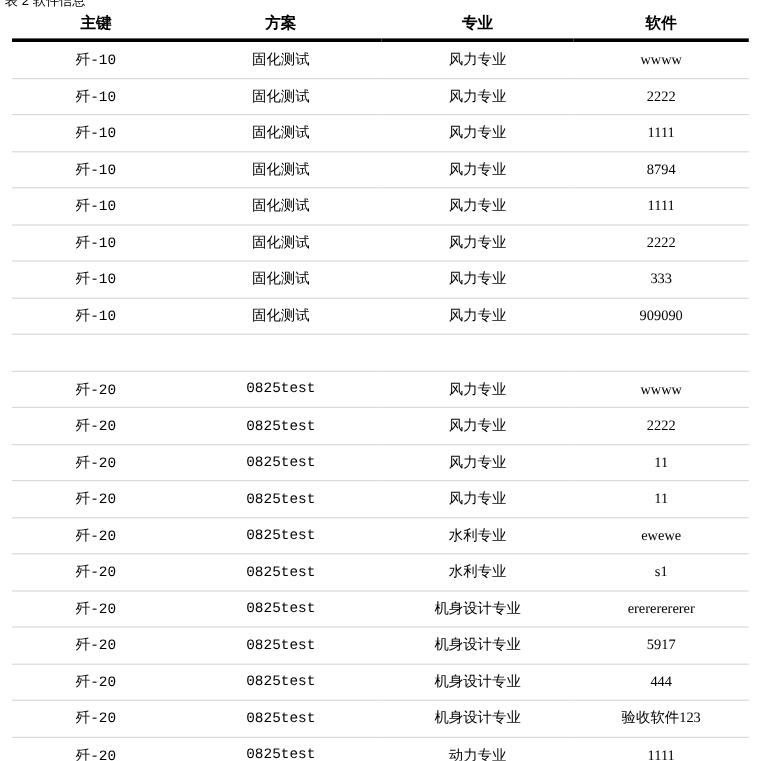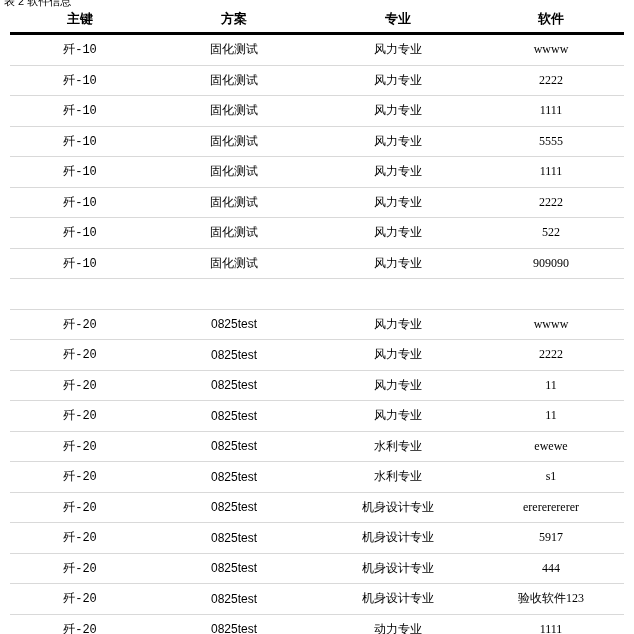--- a/index.html
+++ b/index.html
@@ -63,21 +63,21 @@
     border-bottom: 1px solid #d9d9d9;
   }
   table.data-table tbody tr.group-start {
     border-top: 1px solid #ffffff;
   }
   .cell-key {
     font-family: Liberation Mono, monospace;
     font-size: 12.5px;
   }
   .cell-plan {
-    font-family: Liberation Sans, sans-serif;
+    font-family: Liberation Mono, monospace;
     font-size: 12.5px;
   }
   .cell-major {
     font-family: Liberation Serif, serif;
     font-size: 12.5px;
   }
   .cell-software {
     font-family: "Liberation Serif", "DejaVu Serif", serif;
     font-size: 11.5px;
     margin-top: 32px;
@@ -129,39 +129,39 @@
         <tr>
           <td class="cell-key">歼-10</td>
           <td class="cell-plan">固化测试</td>
           <td class="cell-major">风力专业</td>
           <td class="cell-software">1111</td>
         </tr>
         <tr>
           <td class="cell-key">歼-10</td>
           <td class="cell-plan">固化测试</td>
           <td class="cell-major">风力专业</td>
-          <td class="cell-software">5555</td>
+          <td class="cell-software">8794</td>
         </tr>
         <tr>
           <td class="cell-key">歼-10</td>
           <td class="cell-plan">固化测试</td>
           <td class="cell-major">风力专业</td>
           <td class="cell-software">1111</td>
         </tr>
         <tr>
           <td class="cell-key">歼-10</td>
           <td class="cell-plan">固化测试</td>
           <td class="cell-major">风力专业</td>
           <td class="cell-software">2222</td>
         </tr>
         <tr>
           <td class="cell-key">歼-10</td>
           <td class="cell-plan">固化测试</td>
           <td class="cell-major">风力专业</td>
-          <td class="cell-software">522</td>
+          <td class="cell-software">333</td>
         </tr>
         <tr>
           <td class="cell-key">歼-10</td>
           <td class="cell-plan">固化测试</td>
           <td class="cell-major">风力专业</td>
           <td class="cell-software">909090</td>
         </tr>
         <tr class="spacer-row">
           <td colspan="4"></td>
         </tr>

